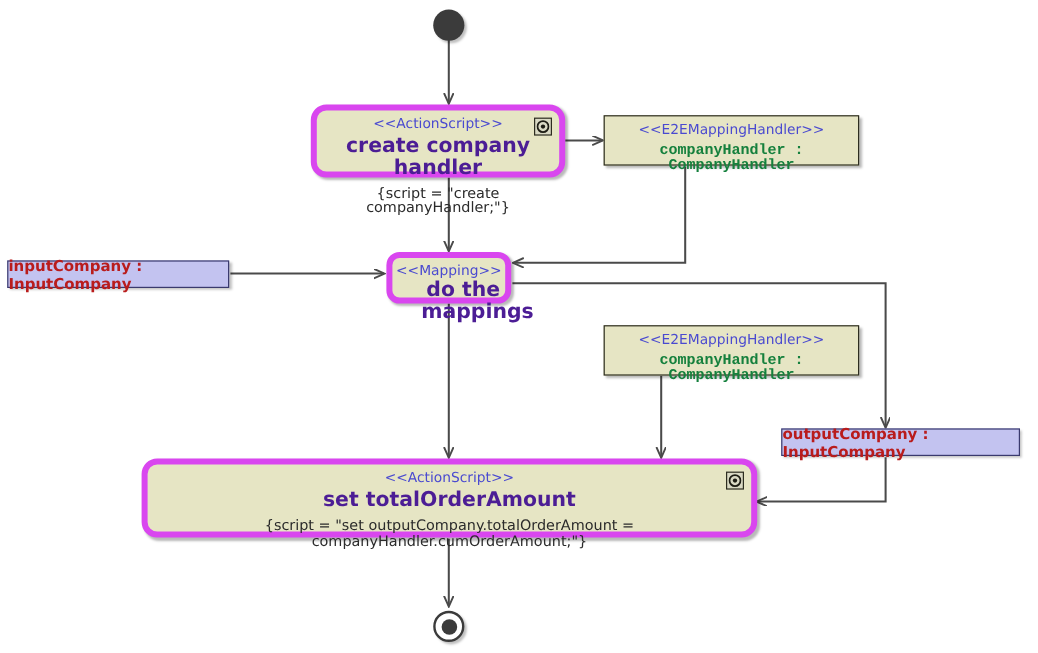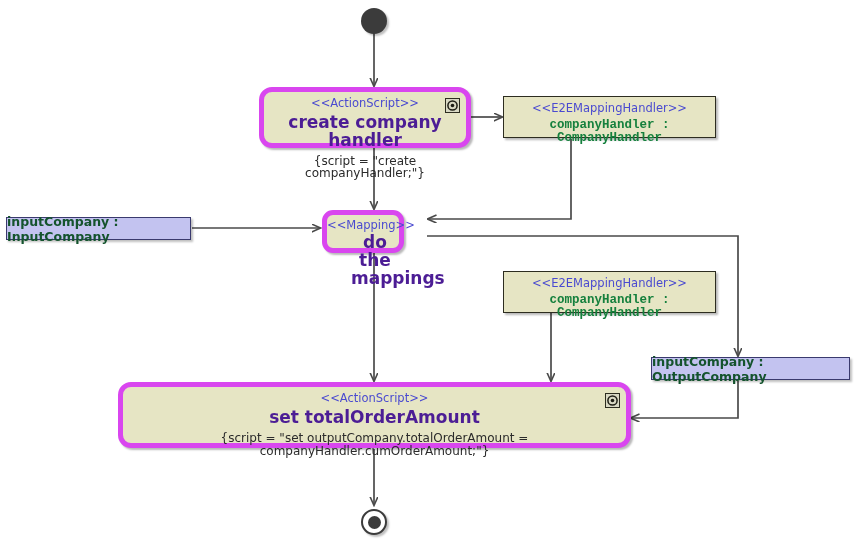--- a/index.html
+++ b/index.html
@@ -58,21 +58,21 @@
     margin-top:5px;
     font-family:Liberation Mono, monospace;
   }
 
   
   .pin{
     background:#c3c3f0;
     border:1px solid #3a3a6e;
     box-shadow:2px 2px 2px rgba(0,0,0,0.25);
     display:flex;align-items:center;justify-content:center;
-    color:#14532d;font-weight:bold;font-size:12.5px;
+    color:#b91c1c;font-weight:bold;font-size:12.5px;
   }
 
   
   .initial{
     position:absolute;
     width:26px;height:26px;border-radius:50%;
     background:#3b3b3b;
     box-shadow:2px 2px 2px rgba(0,0,0,0.25);
   }
   .final-outer{
@@ -149,31 +149,31 @@
     </div>
   </div>
 
   <div class="node handler" style="left:503px;top:96px;width:213px;height:42px;">
     <div class="stereo">&lt;&lt;E2EMappingHandler&gt;&gt;</div>
     <div class="title">companyHandler : CompanyHandler</div>
   </div>
 
   <div class="node pin" style="left:6px;top:217px;width:185px;height:23px;">inputCompany : InputCompany</div>
 
-  <div class="node action" style="left:322px;top:210px;width:82px;height:43px;border-radius:11px;">
+  <div class="node action" style="left:322px;top:210px;width:104px;height:43px;border-radius:11px;">
     <div class="stereo" style="margin-top:4px;">&lt;&lt;Mapping&gt;&gt;</div>
     <div class="title" style="margin-top:3px;padding-left:24px;">do the mappings</div>
   </div>
 
   <div class="node handler" style="left:503px;top:271px;width:213px;height:42px;">
     <div class="stereo">&lt;&lt;E2EMappingHandler&gt;&gt;</div>
     <div class="title">companyHandler : CompanyHandler</div>
   </div>
 
-  <div class="node pin" style="left:651px;top:357px;width:199px;height:23px;">inputCompany : OutputCompany</div>
+  <div class="node pin" style="left:651px;top:357px;width:199px;height:23px;">outputCompany : InputCompany</div>
 
   <div class="node action" style="left:118px;top:382px;width:513px;height:66px;">
     <div class="stereo">&lt;&lt;ActionScript&gt;&gt;</div>
     <div class="title">set totalOrderAmount</div>
     <div class="script">{script = "set outputCompany.totalOrderAmount = companyHandler.cumOrderAmount;"}</div>
     <div class="gear" style="right:6px;top:6px;">
       <svg width="11" height="11" viewBox="0 0 11 11" aria-hidden="true">
         <circle cx="5.5" cy="5.5" r="4.6" fill="#d9d9c4" stroke="#1d1d14" stroke-width="1.5"></circle>
         <circle cx="5.5" cy="5.5" r="1.8" fill="#1d1d14"></circle>
       </svg>

